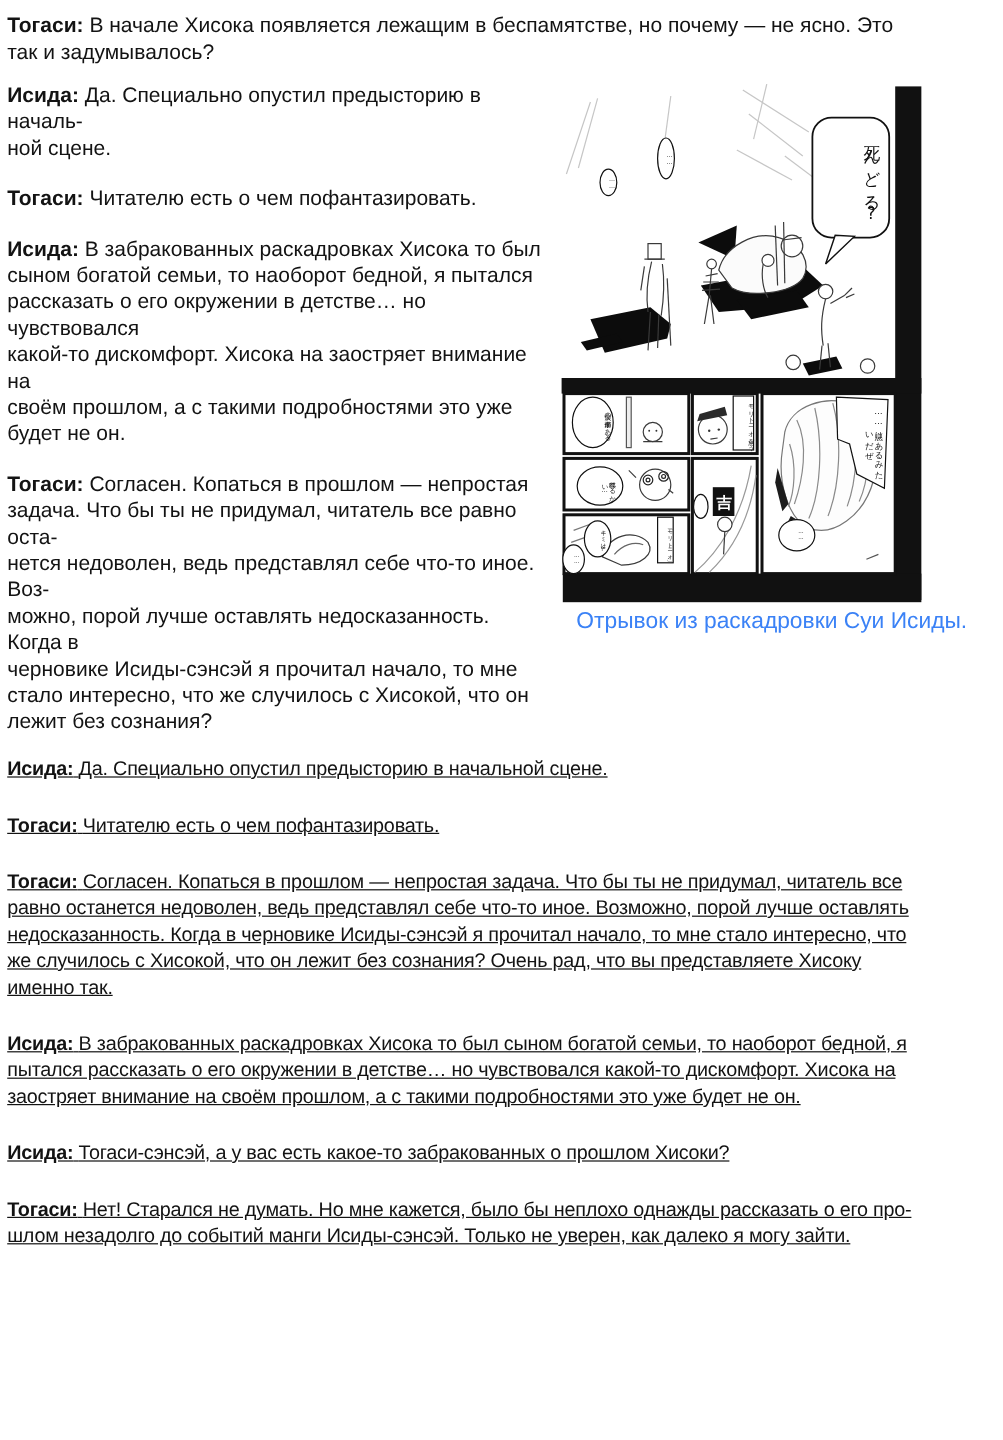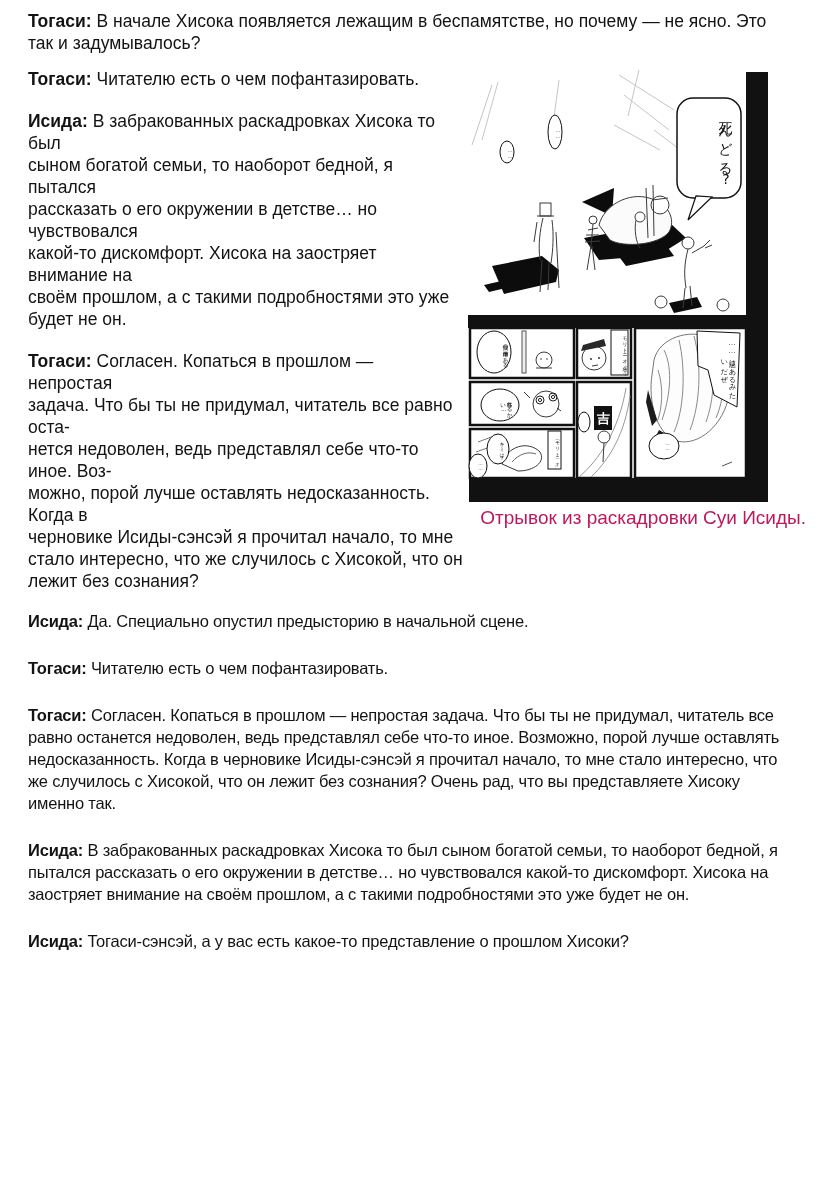--- a/index.html
+++ b/index.html
@@ -1,32 +1,32 @@
 <!DOCTYPE html>
 <html lang="ru"><head>
 <meta charset="utf-8">
 <style>
   html,body{margin:0;padding:0;}
   body{
     width:836px;height:1200px;overflow:hidden;background:#ffffff;
     color:#131313;font-family:"Liberation Sans",sans-serif;
   }
-  .page{padding:10px 26px 0 28px;}
+  .page{padding:10px 26px 0 6px;}
   
   .para{white-space:pre-line;margin:0 0 20px 0;}
   .top-section .para{font-size:17.5px;line-height:22px;}
   .top-section .lead{margin-bottom:14px;}
   .speaker{font-weight:bold;}
-  .bottom-section{clear:both;padding-top:14px;}
+  .bottom-section{clear:both;padding-top:14px;text-decoration:underline;}
   .bottom-section .para{font-size:16.5px;line-height:22px;letter-spacing:-0.2px;margin:0 0 25px 0;}
   
   .figure{float:right;width:346px;margin:2px 0 6px 10px;}
   .manga{position:relative;width:304px;height:432px;background:#fff;}
   .manga svg{position:absolute;left:0;top:0;}
-  .caption{font-size:19px;line-height:24px;text-align:right;padding:4px 4px 0 0;color:#be185d;}
+  .caption{font-size:19px;line-height:24px;text-align:right;padding:4px 4px 0 0;color:#3b82f6;}
   
   .vtext{
     position:absolute;writing-mode:vertical-rl;text-orientation:upright;
     color:#111;line-height:1.15;text-align:center;pointer-events:none;
     font-family:"DejaVu Sans",sans-serif;
   }
   .htext{position:absolute;color:#fff;font-weight:bold;pointer-events:none;font-family:"DejaVu Sans",sans-serif;}
 </style>
 </head>
 <body>
@@ -194,20 +194,22 @@
         <div class="vtext" style="left:29px;top:368px;width:11px;height:24px;font-size:5px;">キミは?</div>
         <div class="vtext" style="left:86px;top:364px;width:10px;height:33px;font-size:4.5px;">「モリトニオ」</div>
         <div class="vtext" style="left:238px;top:266px;width:34px;height:62px;font-size:7px;">……息はあるみたいだぜ</div>
         <div class="vtext" style="left:194px;top:366px;width:12px;height:20px;font-size:4.5px;">……</div>
         <div class="vtext" style="left:9px;top:387px;width:10px;height:18px;font-size:4.5px;">……</div>
         <div class="htext" style="left:133px;top:340px;font-size:13px;">吉</div>
       </div>
       <div class="caption">Отрывок из раскадровки Суи Исиды.</div>
     </div>
 
+    <p class="para"><b class="speaker">Исида:</b> <span>Да. Специально опустил предысторию в началь-
+ной сцене.</span></p>
     <p class="para"><b class="speaker">Тогаси:</b> <span>Читателю есть о чем пофантазировать.</span></p>
     <p class="para"><b class="speaker">Исида:</b> <span>В забракованных раскадровках Хисока то был
 сыном богатой семьи, то наоборот бедной, я пытался
 рассказать о его окружении в детстве… но чувствовался
 какой-то дискомфорт. Хисока на заостряет внимание на
 своём прошлом, а с такими подробностями это уже
 будет не он.</span></p>
     <p class="para" style="margin-bottom:4px;"><b class="speaker">Тогаси:</b> <span>Согласен. Копаться в прошлом — непростая
 задача. Что бы ты не придумал, читатель все равно оста-
 нется недоволен, ведь представлял себе что-то иное. Воз-
@@ -221,18 +223,20 @@
     <p class="para"><b class="speaker">Исида:</b> <span>Да. Специально опустил предысторию в начальной сцене.</span></p>
     <p class="para"><b class="speaker">Тогаси:</b> <span>Читателю есть о чем пофантазировать.</span></p>
     <p class="para"><b class="speaker">Тогаси:</b> <span>Согласен. Копаться в прошлом — непростая задача. Что бы ты не придумал, читатель все
 равно останется недоволен, ведь представлял себе что-то иное. Возможно, порой лучше оставлять
 недосказанность. Когда в черновике Исиды-сэнсэй я прочитал начало, то мне стало интересно, что
 же случилось с Хисокой, что он лежит без сознания? Очень рад, что вы представляете Хисоку
 именно так.</span></p>
     <p class="para"><b class="speaker">Исида:</b> <span>В забракованных раскадровках Хисока то был сыном богатой семьи, то наоборот бедной, я
 пытался рассказать о его окружении в детстве… но чувствовался какой-то дискомфорт. Хисока на
 заостряет внимание на своём прошлом, а с такими подробностями это уже будет не он.</span></p>
-    <p class="para"><b class="speaker">Исида:</b> <span>Тогаси-сэнсэй, а у вас есть какое-то представление о прошлом Хисоки?</span></p>
+    <p class="para"><b class="speaker">Исида:</b> <span>Тогаси-сэнсэй, а у вас есть какое-то забракованных о прошлом Хисоки?</span></p>
+    <p class="para"><b class="speaker">Тогаси:</b> <span>Нет! Старался не думать. Но мне кажется, было бы неплохо однажды рассказать о его про-
+шлом незадолго до событий манги Исиды-сэнсэй. Только не уверен, как далеко я могу зайти.</span></p>
     <p class="para"> </p>
 
   </div>
 
 </div>
 
 </body></html>

